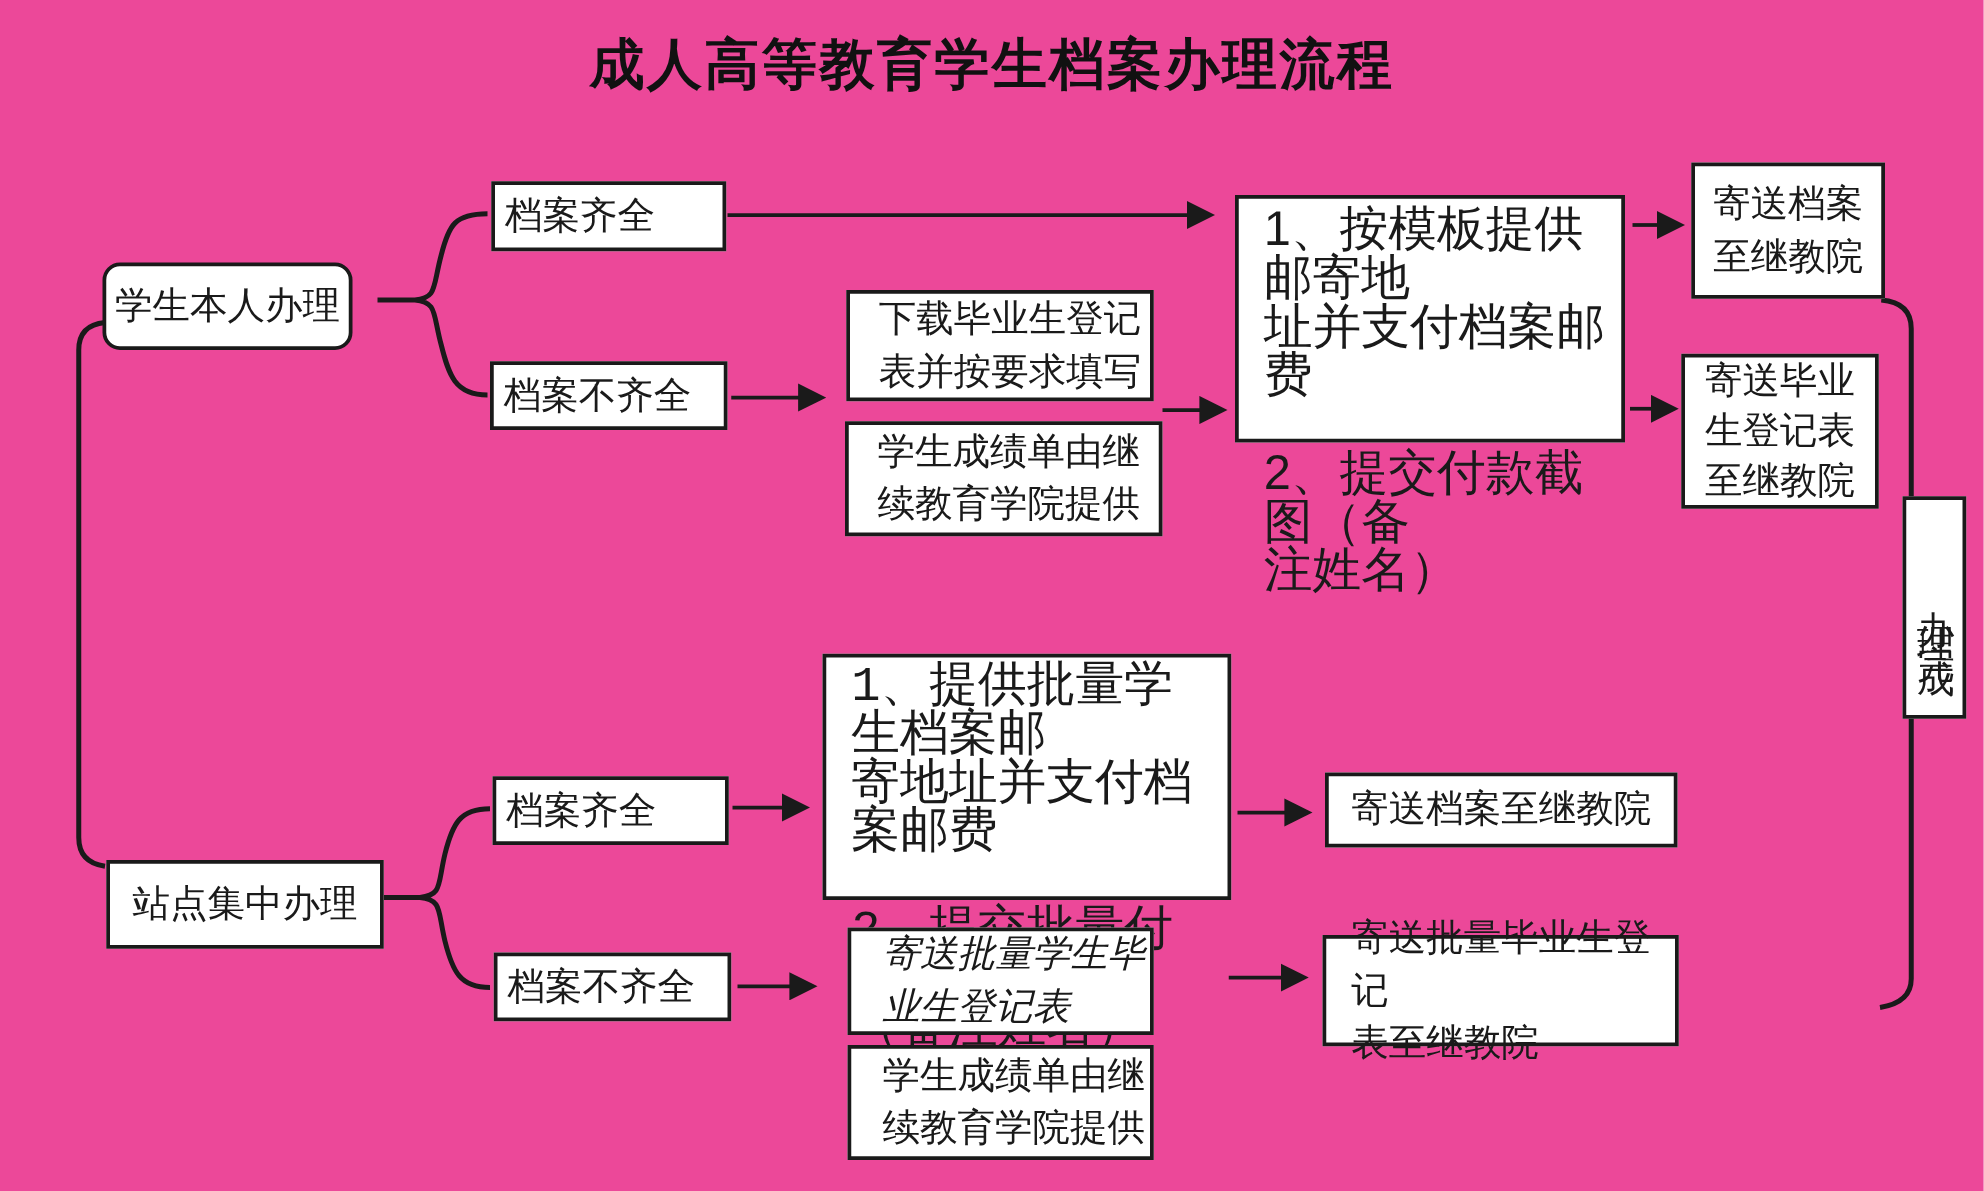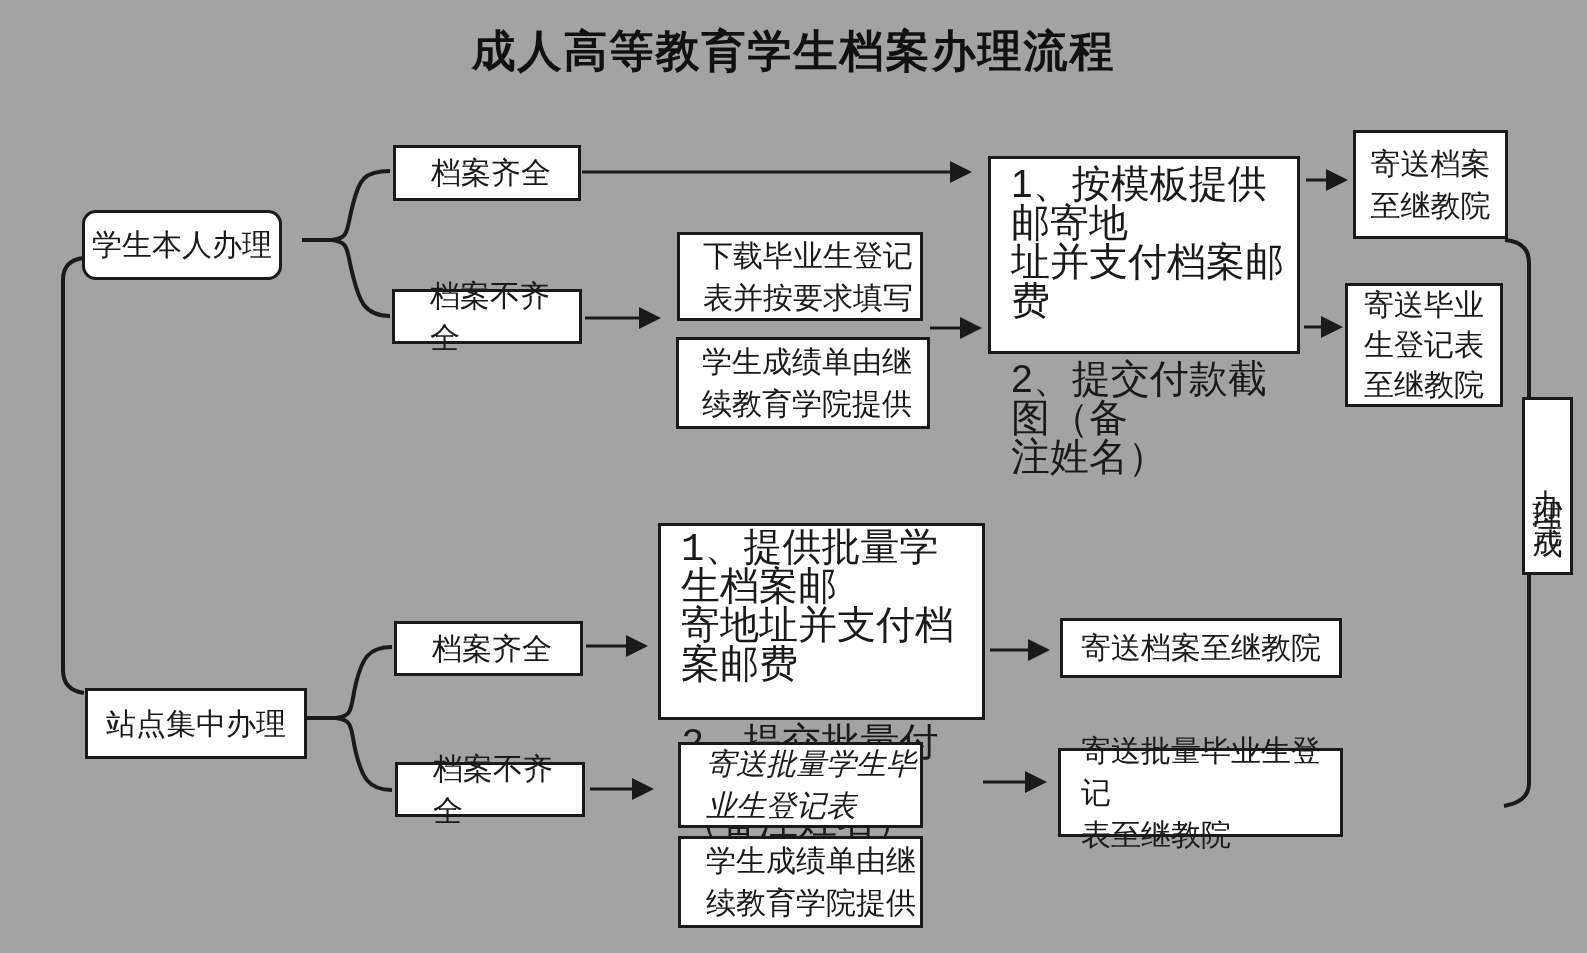--- a/index.html
+++ b/index.html
@@ -5,21 +5,21 @@
   html, body {
     margin: 0;
     padding: 0;
     background: #ffffff;
     font-family: "Liberation Sans", sans-serif;
   }
   #canvas {
     position: relative;
     width: 1587px;
     height: 953px;
-    background: #a3a3a3;
+    background: #ec4899;
     overflow: hidden;
   }
   #connectors {
     position: absolute;
     left: 0; top: 0;
     z-index: 1;
   }
   .title {
     position: absolute;
     left: 0; top: 22px;
@@ -38,21 +38,21 @@
     background: #ffffff;
     color: #1a1a1a;
     font-size: 30px;
     line-height: 42px;
     display: flex;
     align-items: center;
     white-space: pre-line;
     z-index: 2;
   }
   .center { justify-content: center; text-align: center; }
-  .leftpad { padding-left: 35px; }
+  .leftpad { padding-left: 8px; }
   .steps {
     font-size: 39px;
     line-height: 39px;
     align-items: flex-start;
     padding: 5px 8px 0 20px;
   }
   .lh40 { line-height: 40px; }
   .vertical {
     writing-mode: vertical-rl;
     text-orientation: upright;

